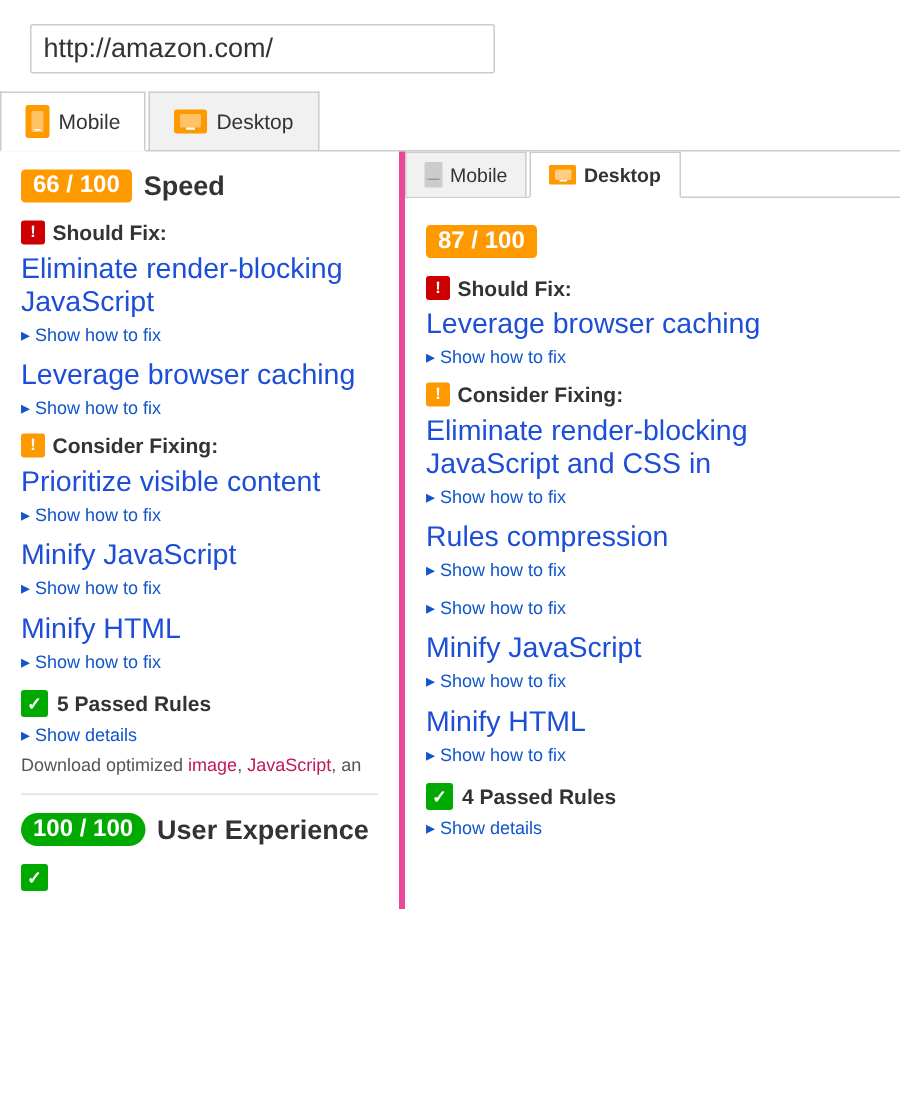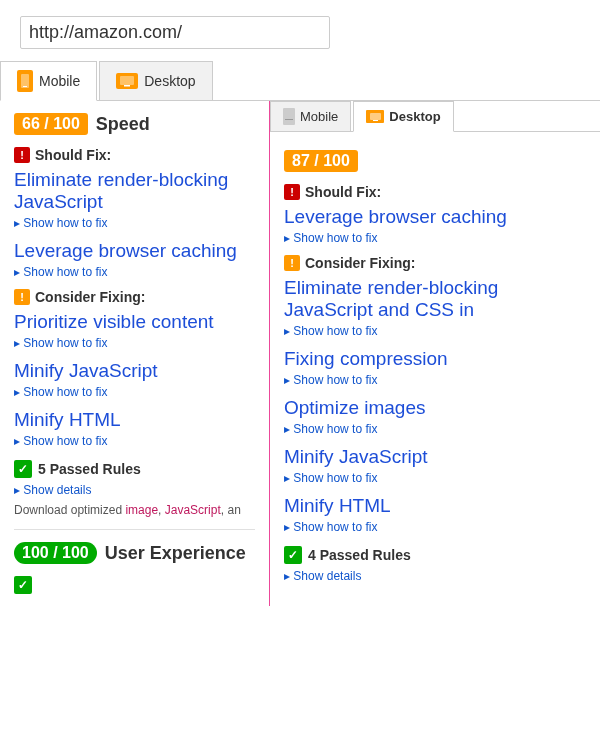--- a/index.html
+++ b/index.html
@@ -51,21 +51,21 @@
     }
 
     .main-content {
       display: flex;
       padding: 0;
     }
 
     .left-panel {
       width: 270px;
       padding: 12px 14px;
-      border-right: 1px solid #ec4899;
+      border-right: 4px solid #ec4899;
     }
 
     .right-panel {
       flex: 1;
       padding: 0;
     }
 
     .right-inner-tabs {
       display: flex;
       border-bottom: 1px solid #ccc;
@@ -358,26 +358,25 @@
         <span class="warn-icon">!</span>
         <span>Consider Fixing:</span>
       </div>
 
       <div class="rule-item">
         <div class="rule-text">Eliminate render-blocking JavaScript and CSS in</div>
         <a class="show-link">Show how to fix</a>
       </div>
 
       <div class="rule-item">
-        <div class="rule-text">Fixing compression</div>
-        <a class="show-link">Show how to fix</a>
-      </div>
-
-      <div class="rule-item">
-        <div class="rule-text">Optimize images</div>
+        <div class="rule-text">Rules compression</div>
+        <a class="show-link">Show how to fix</a>
+      </div>
+
+      <div class="rule-item">
         <a class="show-link">Show how to fix</a>
       </div>
 
       <div class="rule-item">
         <div class="rule-text">Minify JavaScript</div>
         <a class="show-link">Show how to fix</a>
       </div>
 
       <div class="rule-item">
         <div class="rule-text">Minify HTML</div>

